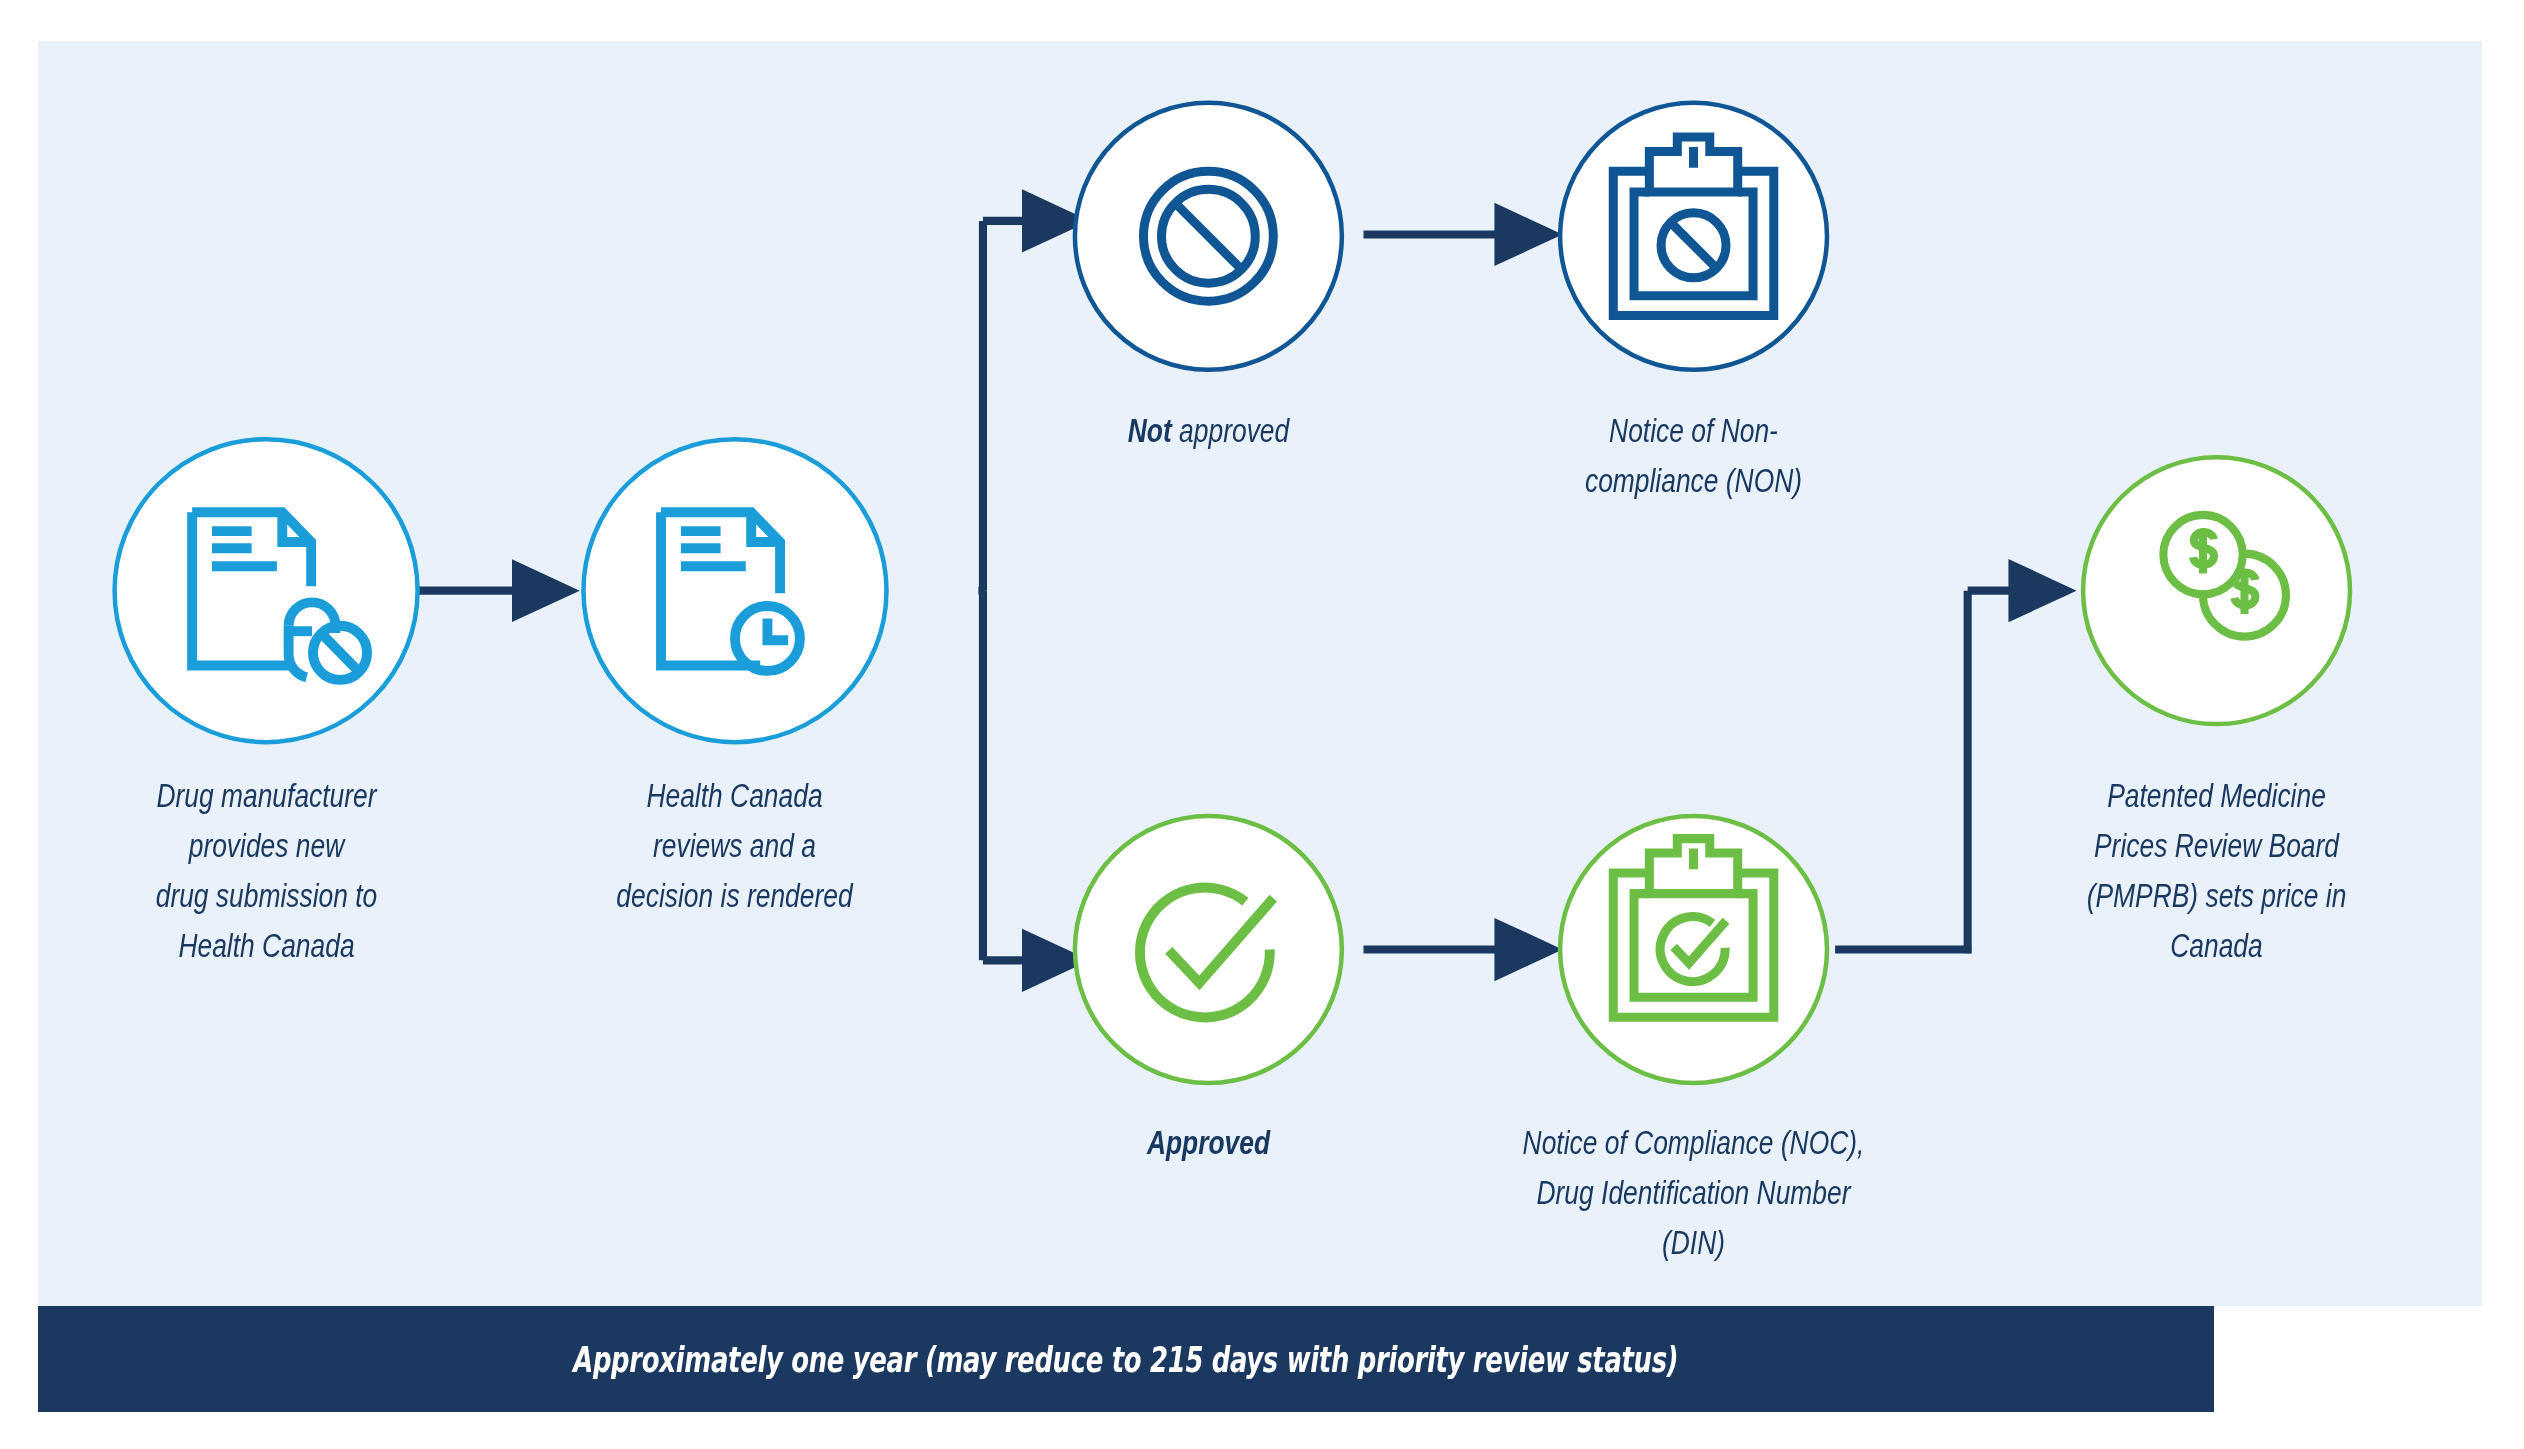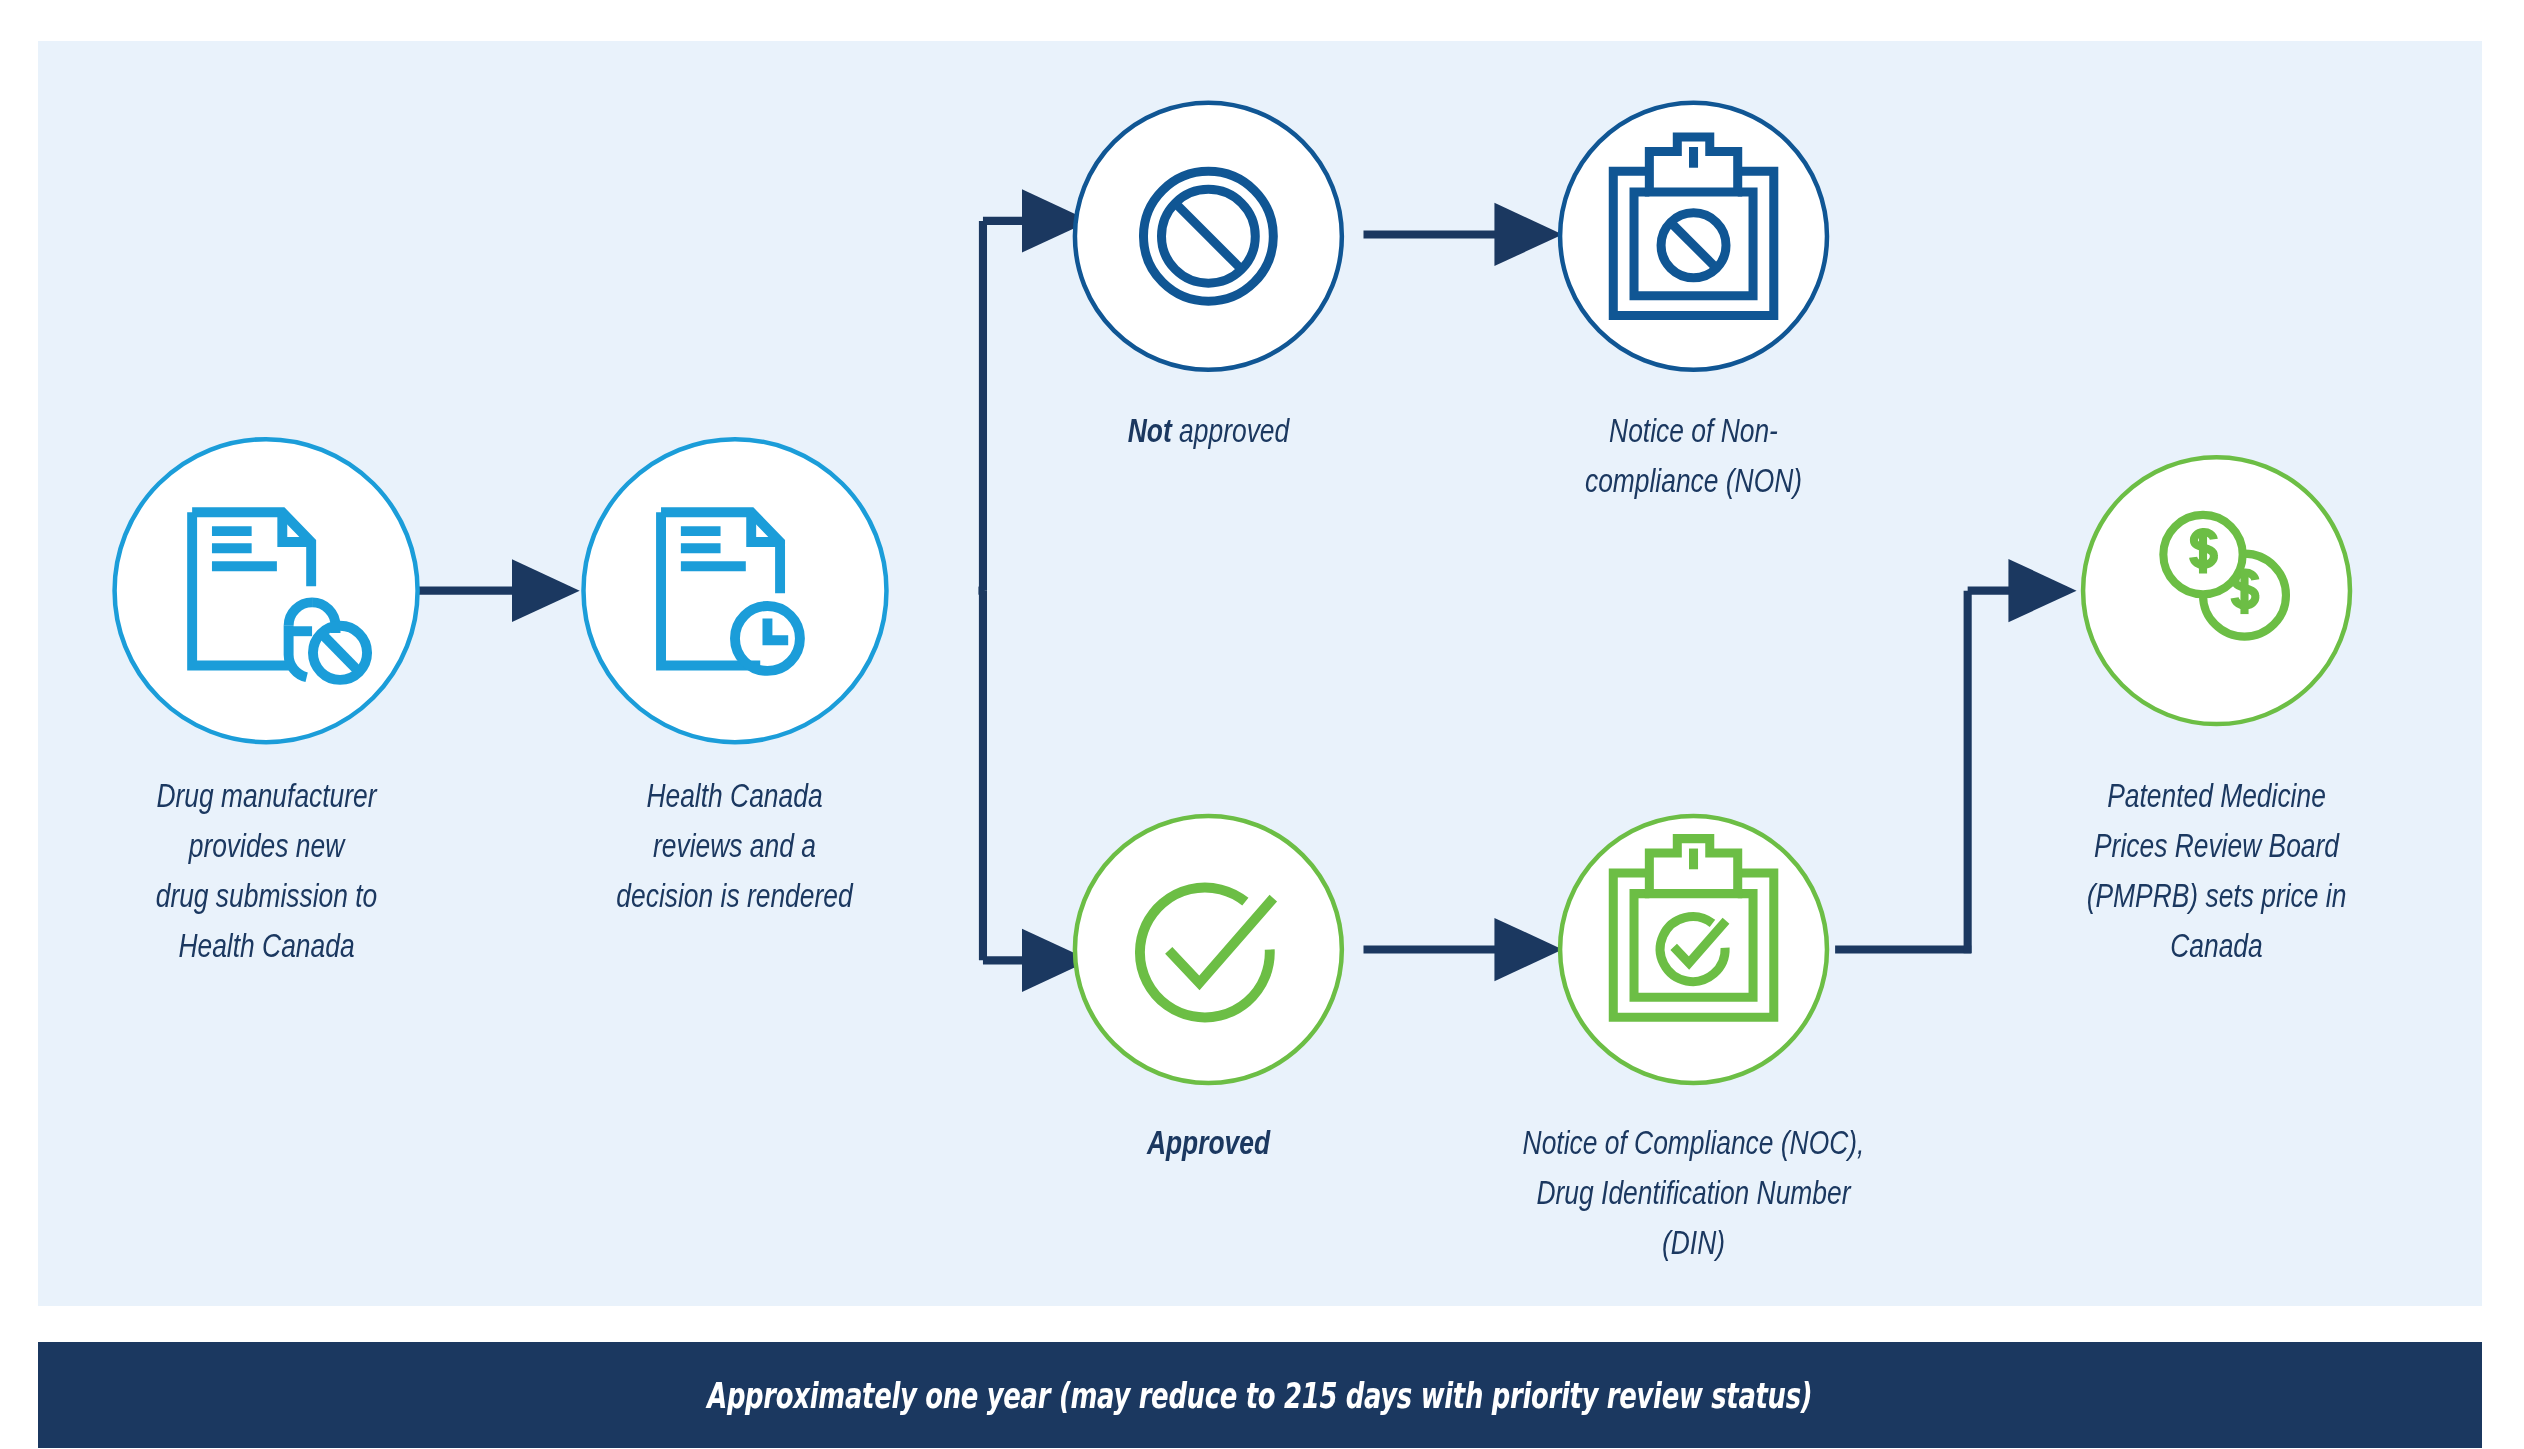--- a/index.html
+++ b/index.html
@@ -24,27 +24,26 @@
     left: 38px;
     top: 41px;
     width: 2444px;
     height: 1265px;
     background: #e9f2fb;
   }
   #banner {
     position: absolute;
     left: 38px;
     top: 1306px;
-    width: 2444px;
+    width: 2176px;
     height: 106px;
     background: #1b3860;
     display: flex;
     align-items: center;
     justify-content: center;
-    margin-top: 36px;
   }
   #banner-text {
     color: #ffffff;
     font-family: "Liberation Sans Narrow", "DejaVu Sans Condensed", "Liberation Sans", sans-serif;
     font-style: italic;
     font-weight: bold;
     font-size: 36px;
     letter-spacing: -0.4px;
     transform: scaleX(0.80);
     transform-origin: center center;

